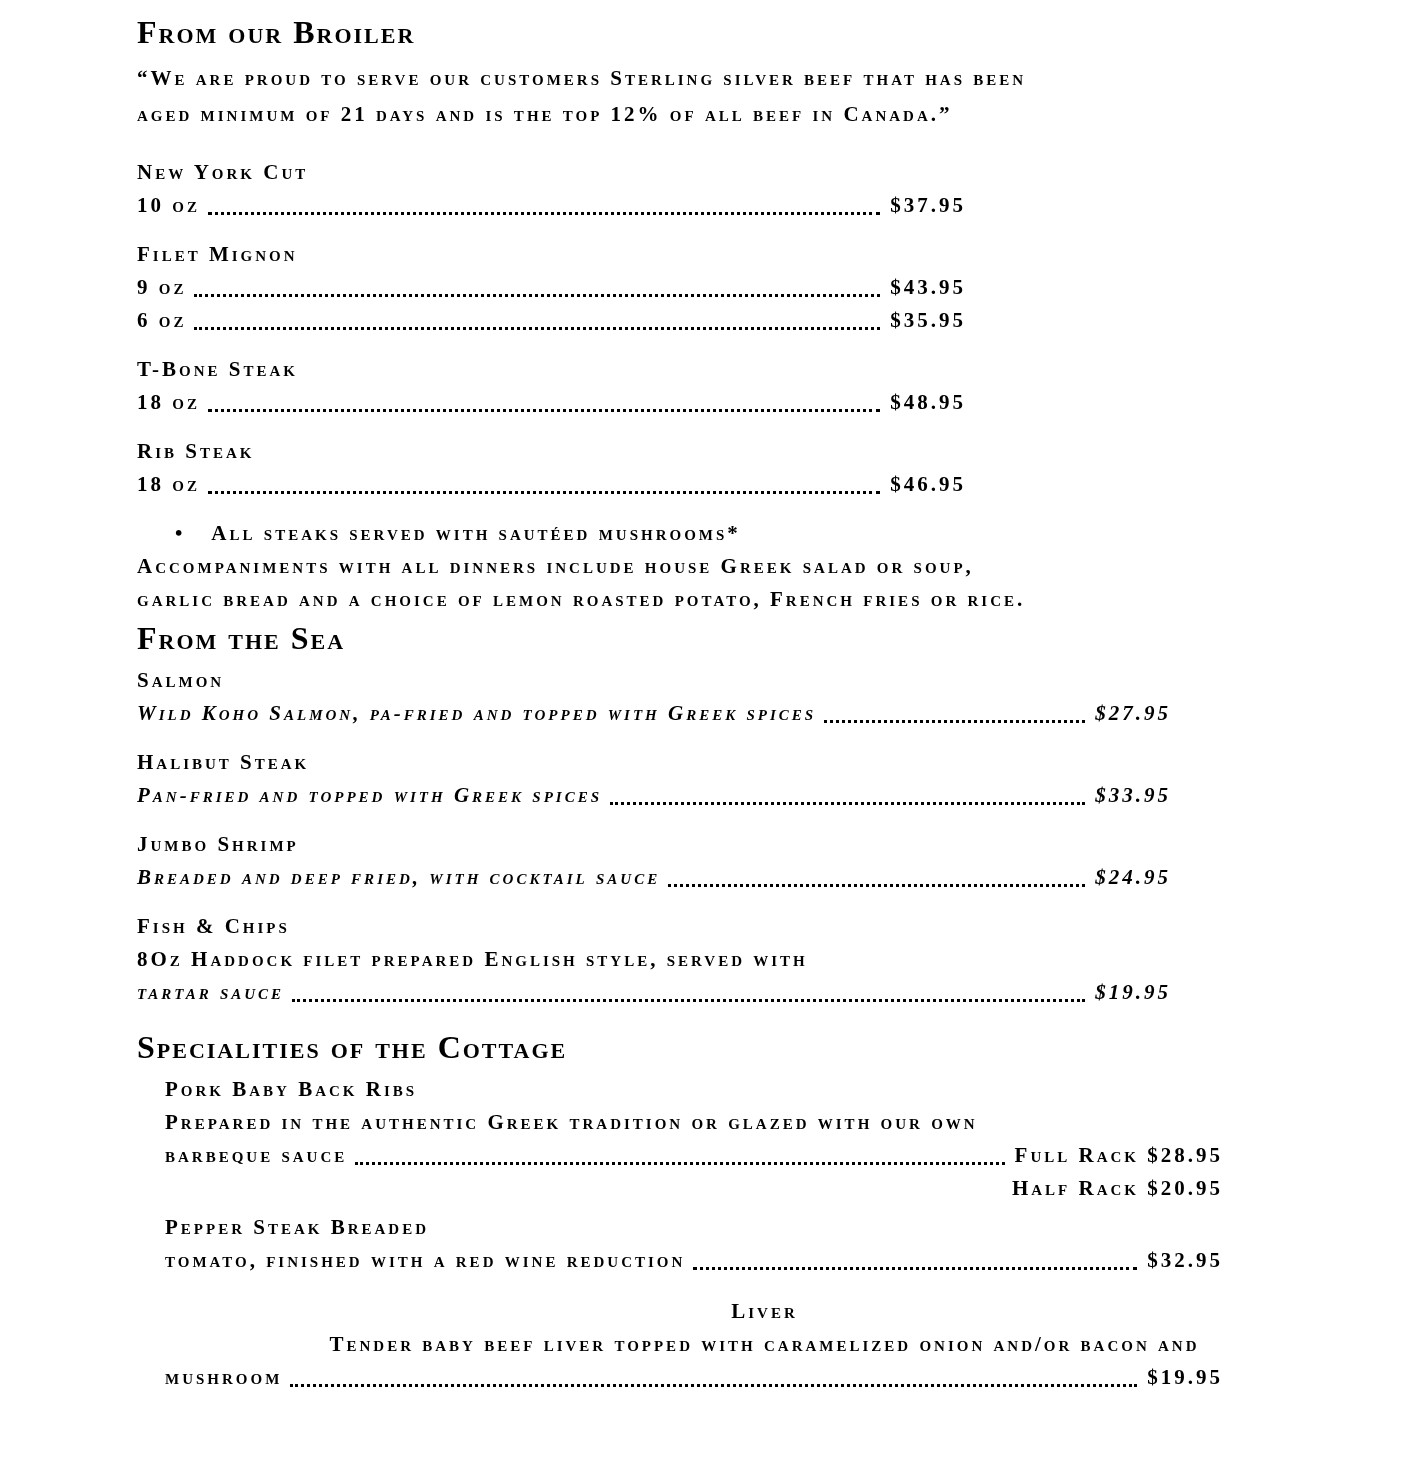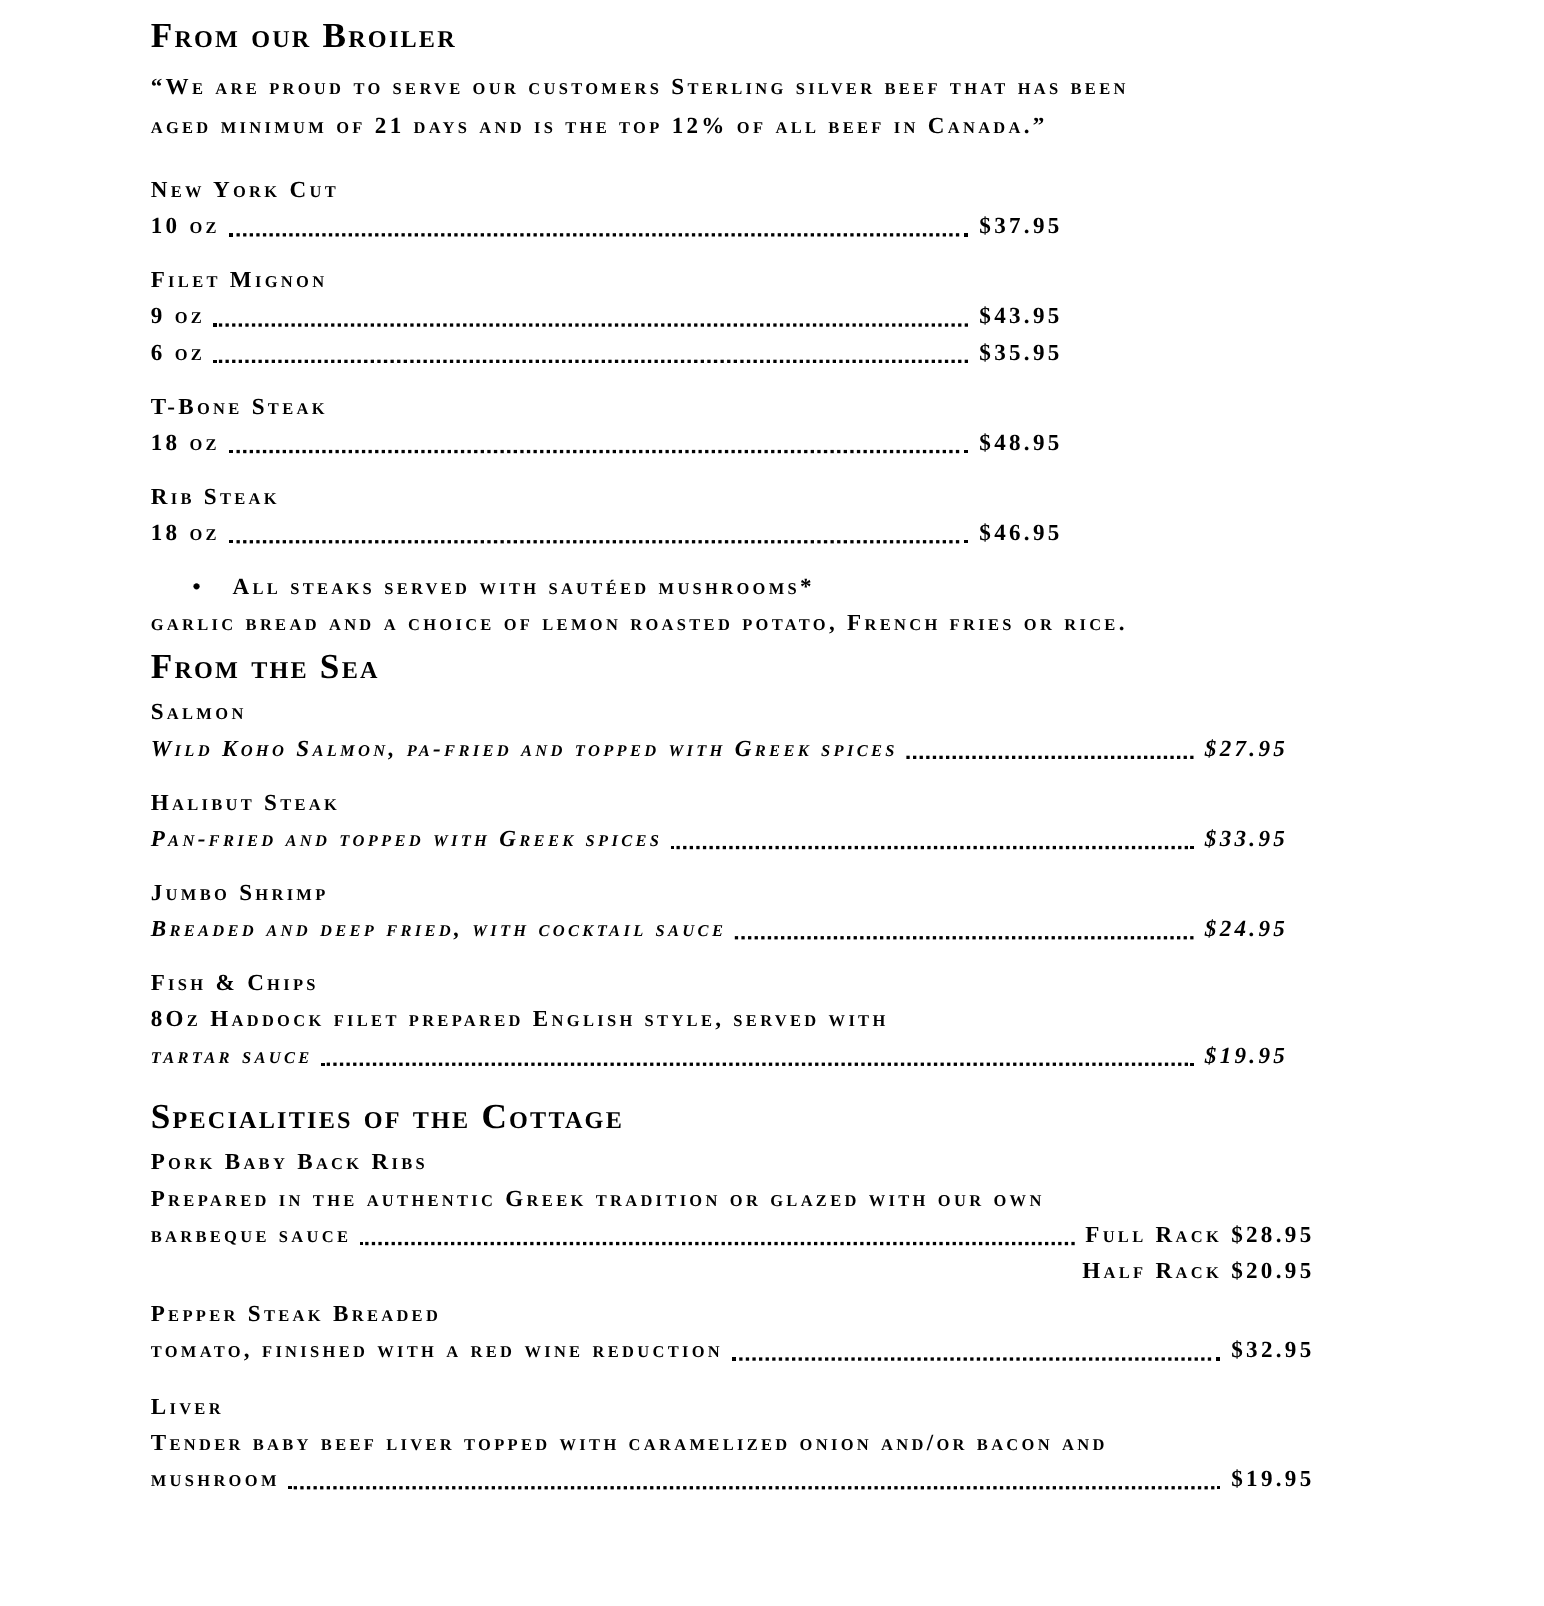--- a/index.html
+++ b/index.html
@@ -44,22 +44,22 @@
     margin: 0 10px 7px 8px;
     border-bottom: 3.5px dotted #000000;
   }
   .price-line.align-right { justify-content: flex-end; }
   .bullet-row { display: flex; padding-left: 38px; margin-top: 10px; }
   .bullet-glyph { margin-right: 26px; }
   .section-sea { }
   .section-sea .section-title { margin-bottom: 4px; }
   .section-cottage { margin-top: 14px; }
   .section-cottage .section-title { margin-bottom: 4px; }
-  .section-cottage .menu-item { margin-bottom: 6px; }
-  .section-cottage .menu-item:last-child { margin-top: 18px; }
+  .section-cottage .menu-item { margin-bottom: 6px; margin-left: 28px; }
+  .section-cottage .menu-item:last-child { margin-top: 18px; text-align: center; }
 </style>
 </head>
 <body>
 
 <div class="page" id="menu-root">
     <section class="menu-section section-broiler">
       <h2 class="section-title">From our Broiler</h2>
       <div class="intro">
         <div class="text-line">“We are proud to serve our customers Sterling silver beef that has been</div>
         <div class="text-line">aged minimum of 21 days and is the top 12% of all beef in Canada.”</div>
@@ -98,20 +98,21 @@
         <div class="price-line">
           <span class="line-text">18 oz</span>
           <span class="leader"></span>
           <span class="item-price">$46.95</span>
         </div>
       </div>
       <div class="bullet-row">
         <span class="bullet-glyph">•</span>
         <span class="line-text">All steaks served with sautéed mushrooms*</span>
       </div>
+      <div class="text-line">Accompaniments with all dinners include house Greek salad or soup,</div>
       <div class="text-line">garlic bread and a choice of lemon roasted potato, French fries or rice.</div>
     </section>
     <section class="menu-section section-sea">
       <h2 class="section-title">From the Sea</h2>
       <div class="menu-item">
         <div class="item-name">Salmon</div>
         <div class="price-line">
           <span class="line-text">Wild Koho Salmon, pa-fried and topped with Greek spices</span>
           <span class="leader"></span>
           <span class="item-price">$27.95</span>

